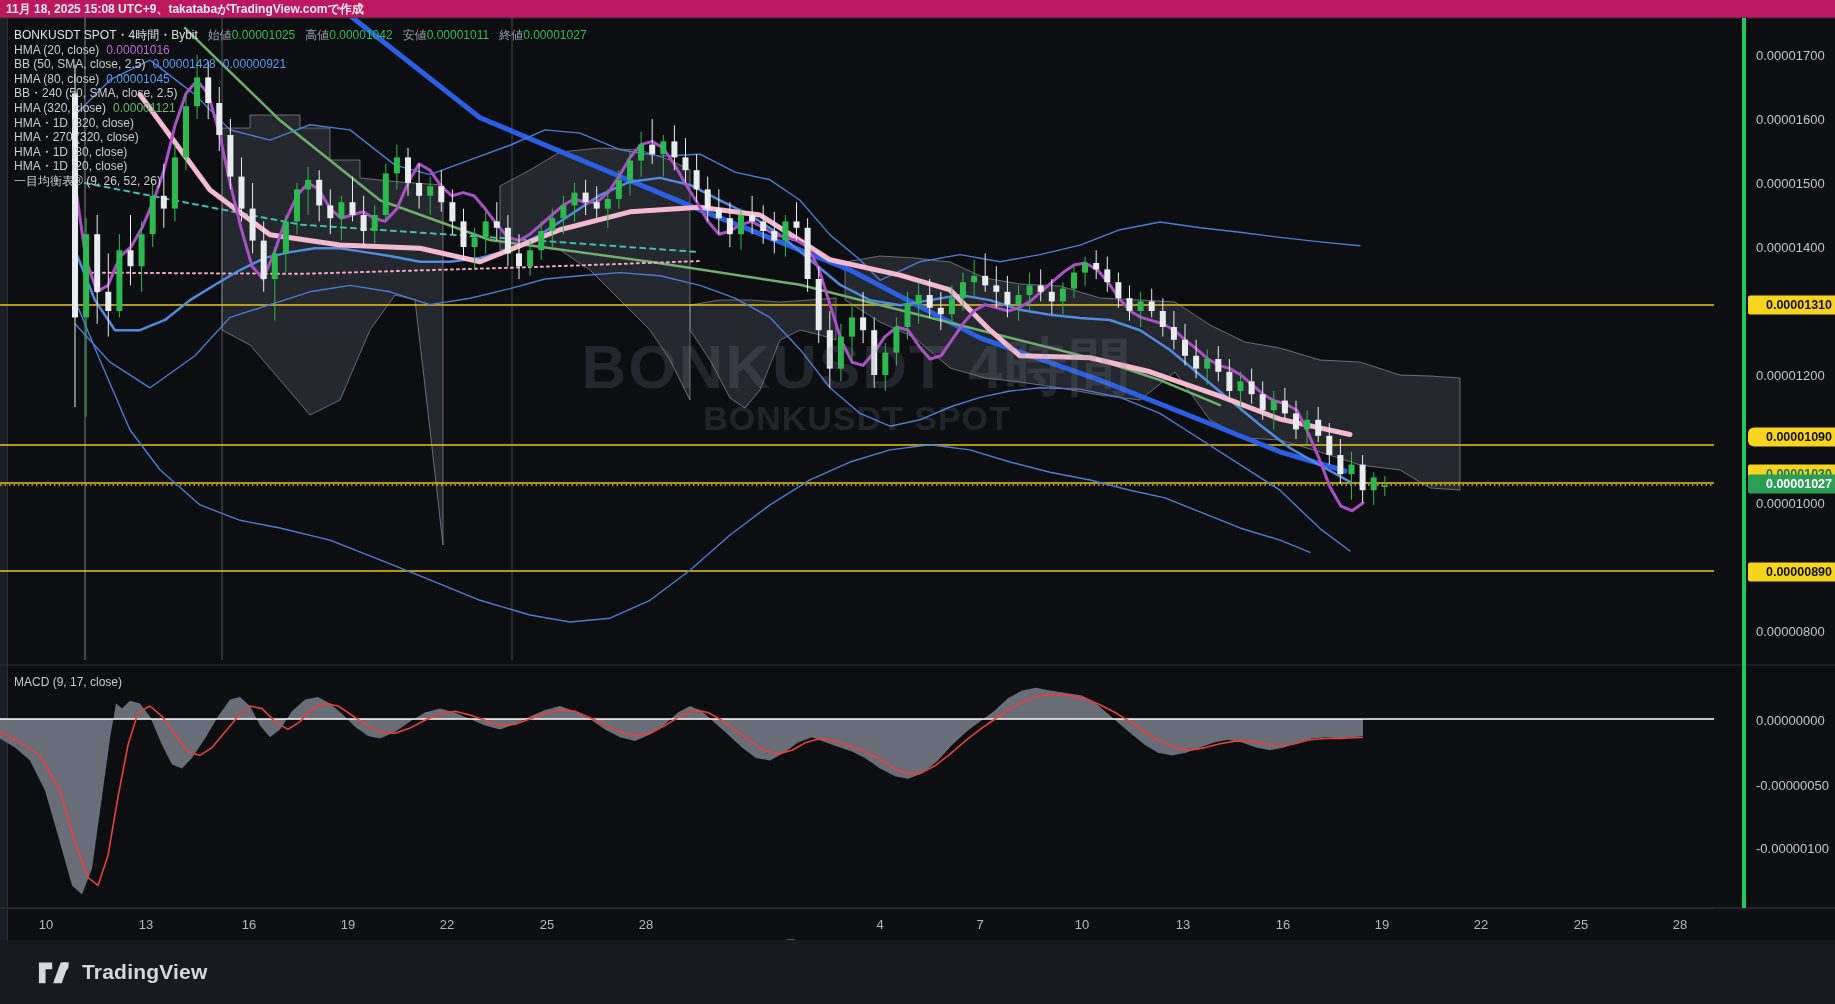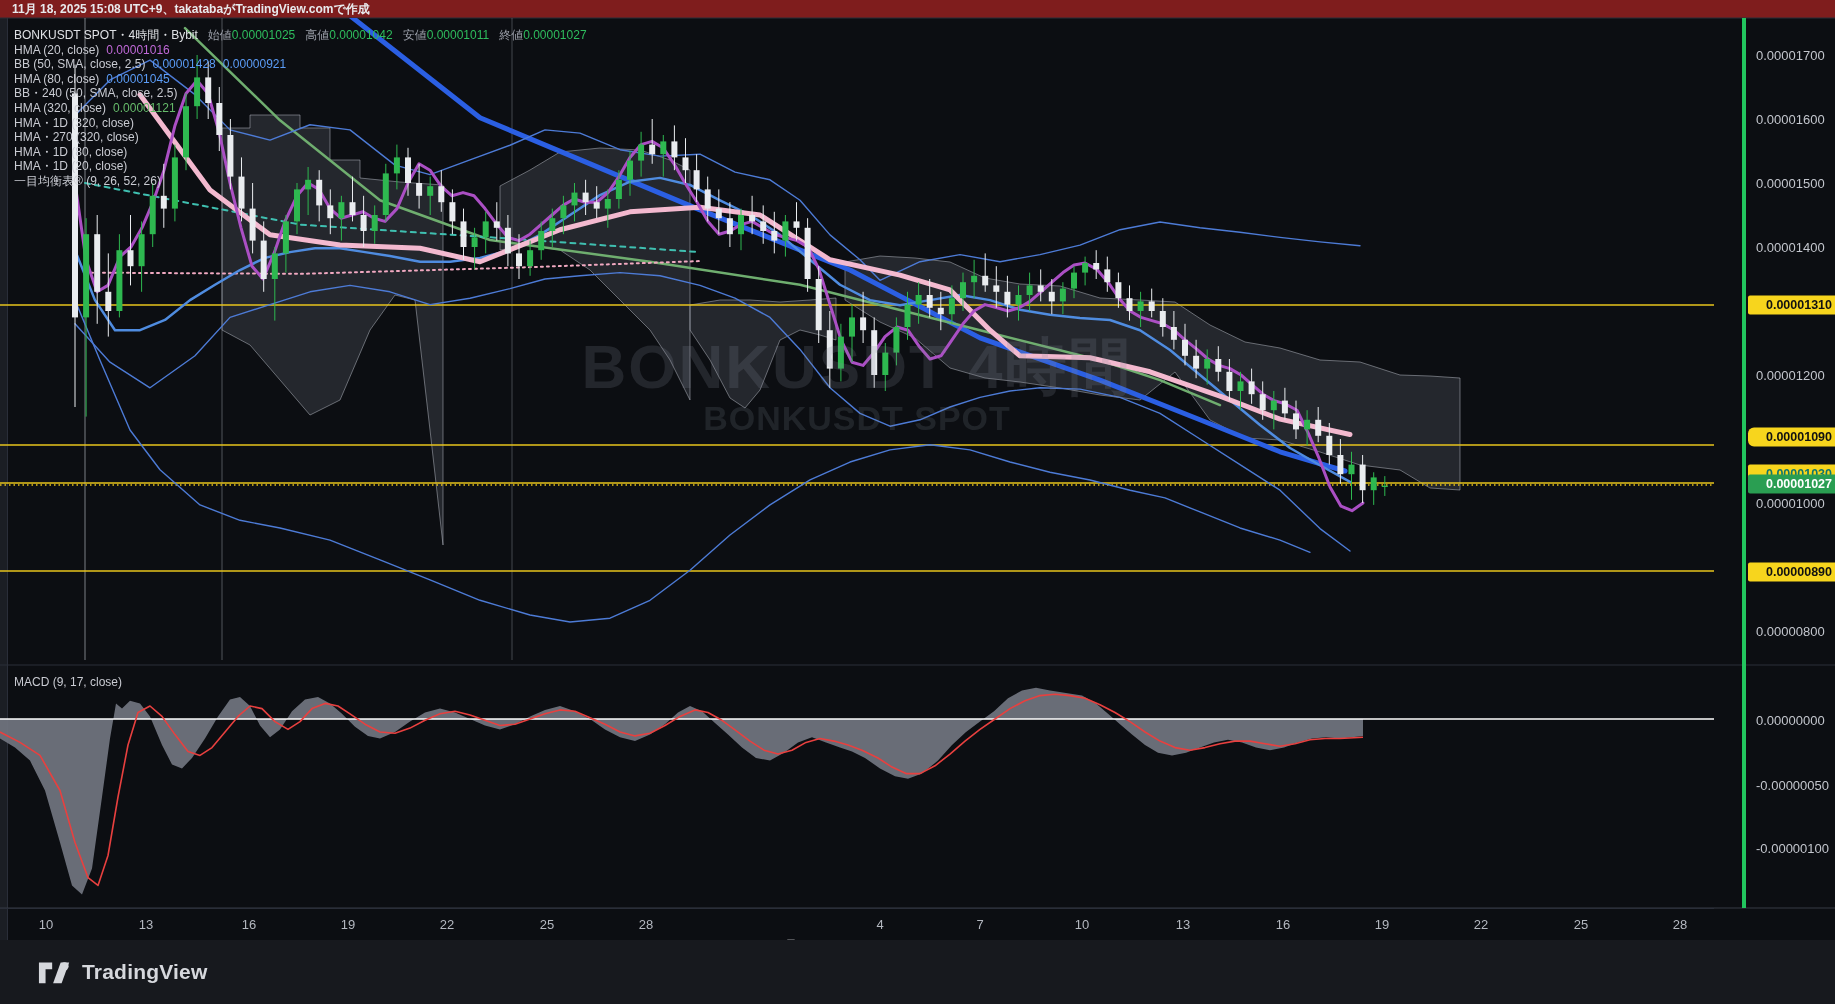--- a/index.html
+++ b/index.html
@@ -1,19 +1,19 @@
 <!DOCTYPE html>
 <html><head>
 <meta charset="utf-8">
 <style>
   html,body{margin:0;padding:0;background:#0c0e12;width:1835px;height:1004px;overflow:hidden;
     font-family:"Liberation Sans",sans-serif;-webkit-font-smoothing:antialiased;}
   #stage{position:relative;width:1835px;height:1004px;background:#0c0e12;}
-  #topbar{position:absolute;left:0;top:0;width:1835px;height:18px;background:#7f1d1d;
-    color:#e8eaed;font-size:12px;font-weight:bold;line-height:18px;padding-left:12px;box-sizing:border-box;}
+  #topbar{position:absolute;left:0;top:0;width:1835px;height:18px;background:#be185d;
+    color:#e8eaed;font-size:12px;font-weight:bold;line-height:18px;padding-left:6px;box-sizing:border-box;}
   #left-sliver{position:absolute;left:0;top:18px;width:7px;height:922px;background:#1b1e24;border-right:1px solid #2a2e39;}
   #chart-svg{position:absolute;left:0;top:0;}
   #watermark{position:absolute;left:0;top:295px;width:1714px;text-align:center;pointer-events:none;margin-top:41px;}
   #watermark .wm1{font-size:62px;font-weight:bold;color:rgba(130,137,150,0.20);letter-spacing:2px;line-height:62px;}
   #watermark .wm2{font-size:34px;font-weight:bold;color:rgba(130,137,150,0.18);letter-spacing:1px;line-height:40px;}
   #legend{position:absolute;left:14px;top:28px;font-size:12px;color:#c9cbd2;}
   #legend .lrow{height:14.6px;line-height:14.6px;white-space:nowrap;}
   #legend .val{margin-left:7px;}
   #legend .t{color:#dfe1e5;}
   #legend .lab{color:#9a9ea8;margin-left:10px;}

